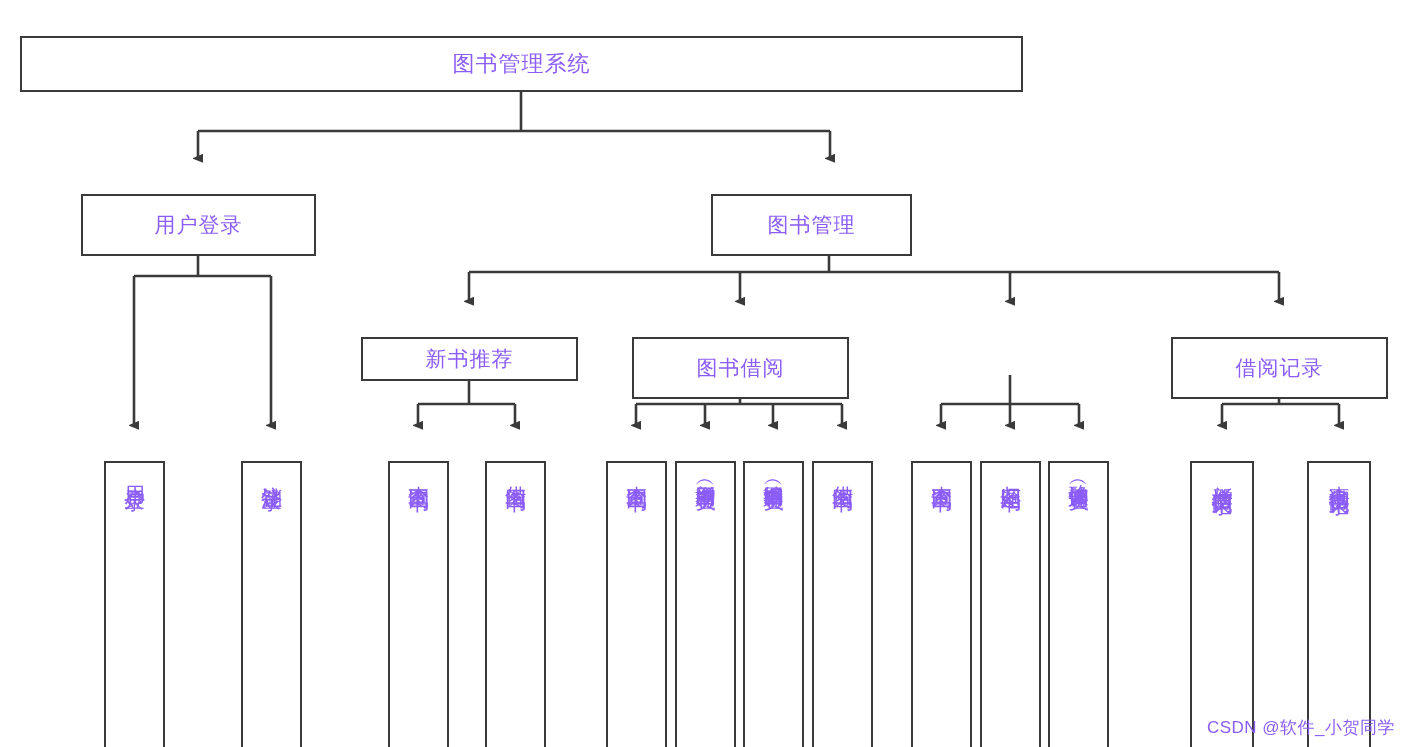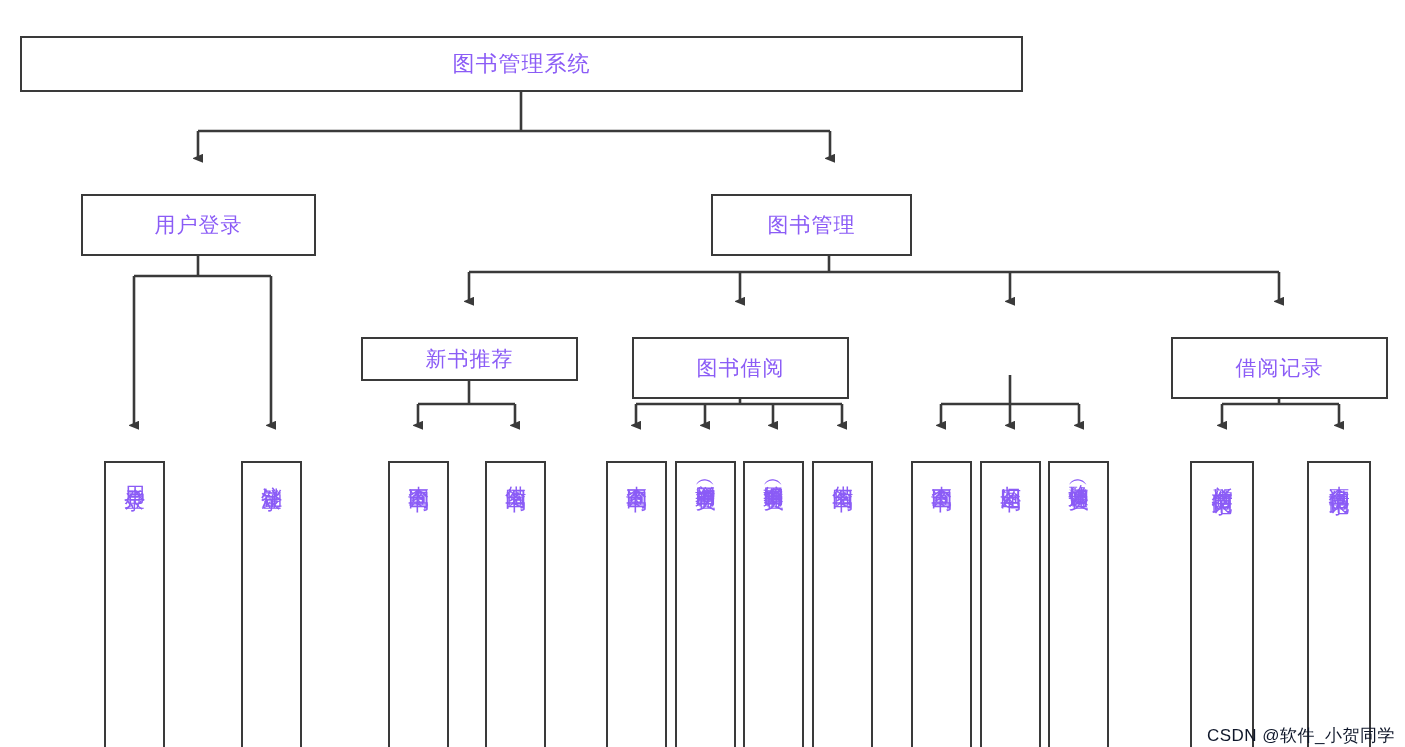--- a/index.html
+++ b/index.html
@@ -62,23 +62,23 @@
   .node.v.tall .label {
     font-size: 20px;
     letter-spacing: 1px;
   }
   #title-node .label {
     font-size: 22px;
   }
   .watermark {
     position: absolute;
     right: 10px;
-    bottom: 0;
+    bottom: 8px;
     font-size: 17px;
-    color: #0f172a;
+    color: #8b5cf6;
     letter-spacing: 0.5px;
     white-space: nowrap;
   }
 </style>
 </head>
 <body>
 
 <div id="canvas">
 
   <svg class="wires" viewBox="0 0 1405 747">

